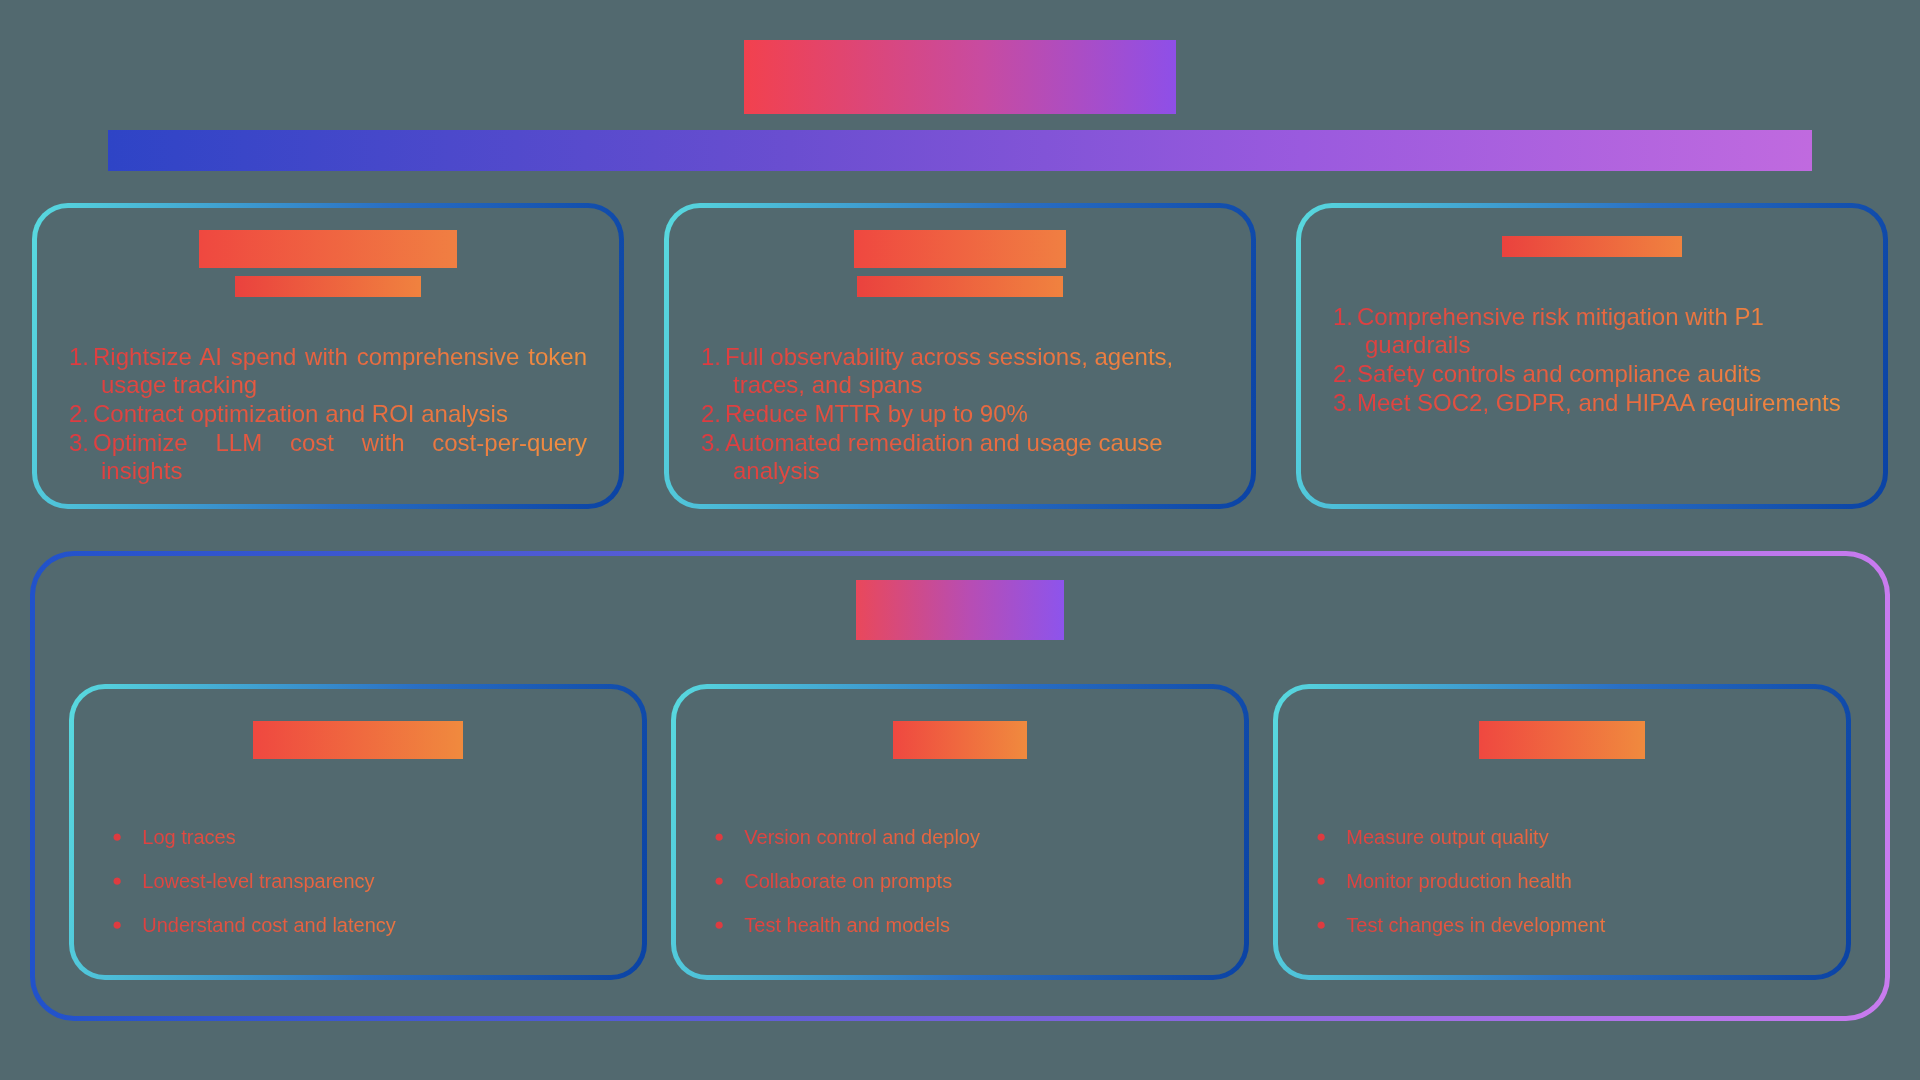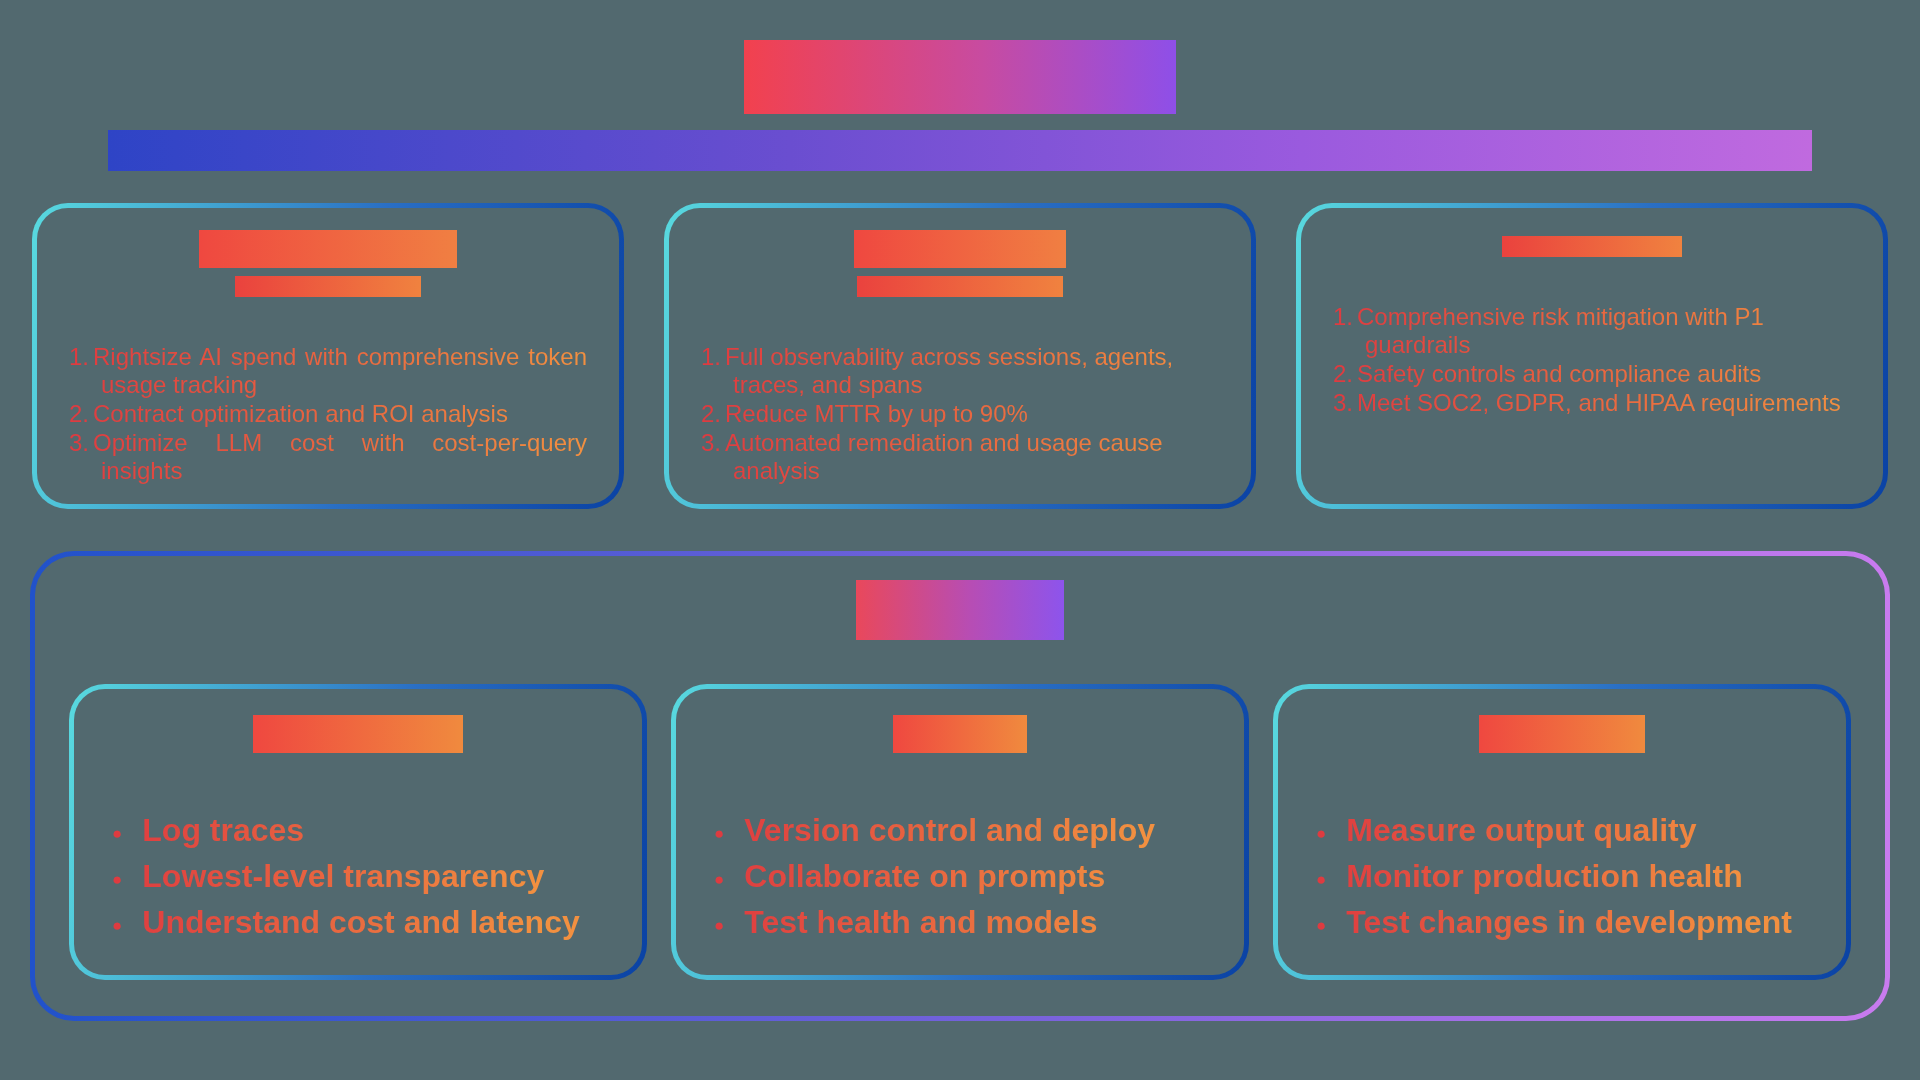--- a/index.html
+++ b/index.html
@@ -123,35 +123,35 @@
     justify-content:space-between;
     padding:0 34px;
     margin-top:44px;
   }
   .llm-card{width:578px;height:296px;}
   .llm-title{
     text-align:center;
     font-size:33px;
     font-weight:bold;
     width:fit-content;
-    margin:6px auto 0;
+    margin:12px auto 0;
     background:linear-gradient(90deg,#EF4840 0%,#F08A3E 100%);
   }
   ul.dot-list{
     margin:62px 0 0 0;
     padding:0 0 0 8px;
     list-style:none;
   }
   ul.dot-list li{
-    font-size:32px;
+    font-size:20px;
     line-height:31px;
     margin-bottom:12px;
     background:linear-gradient(90deg,#DE3A40 0%,#F29040 85%);
     -webkit-background-clip:text;background-clip:text;
-    color:transparent;font-weight:bold;-webkit-text-fill-color:transparent;
+    color:transparent;-webkit-text-fill-color:transparent;
   }
   ul.dot-list li::before{
     content:"\25CF";
     font-size:17px;
     margin-right:20px;
     vertical-align:2px;
   }
 </style>
 </head>
 <body>

